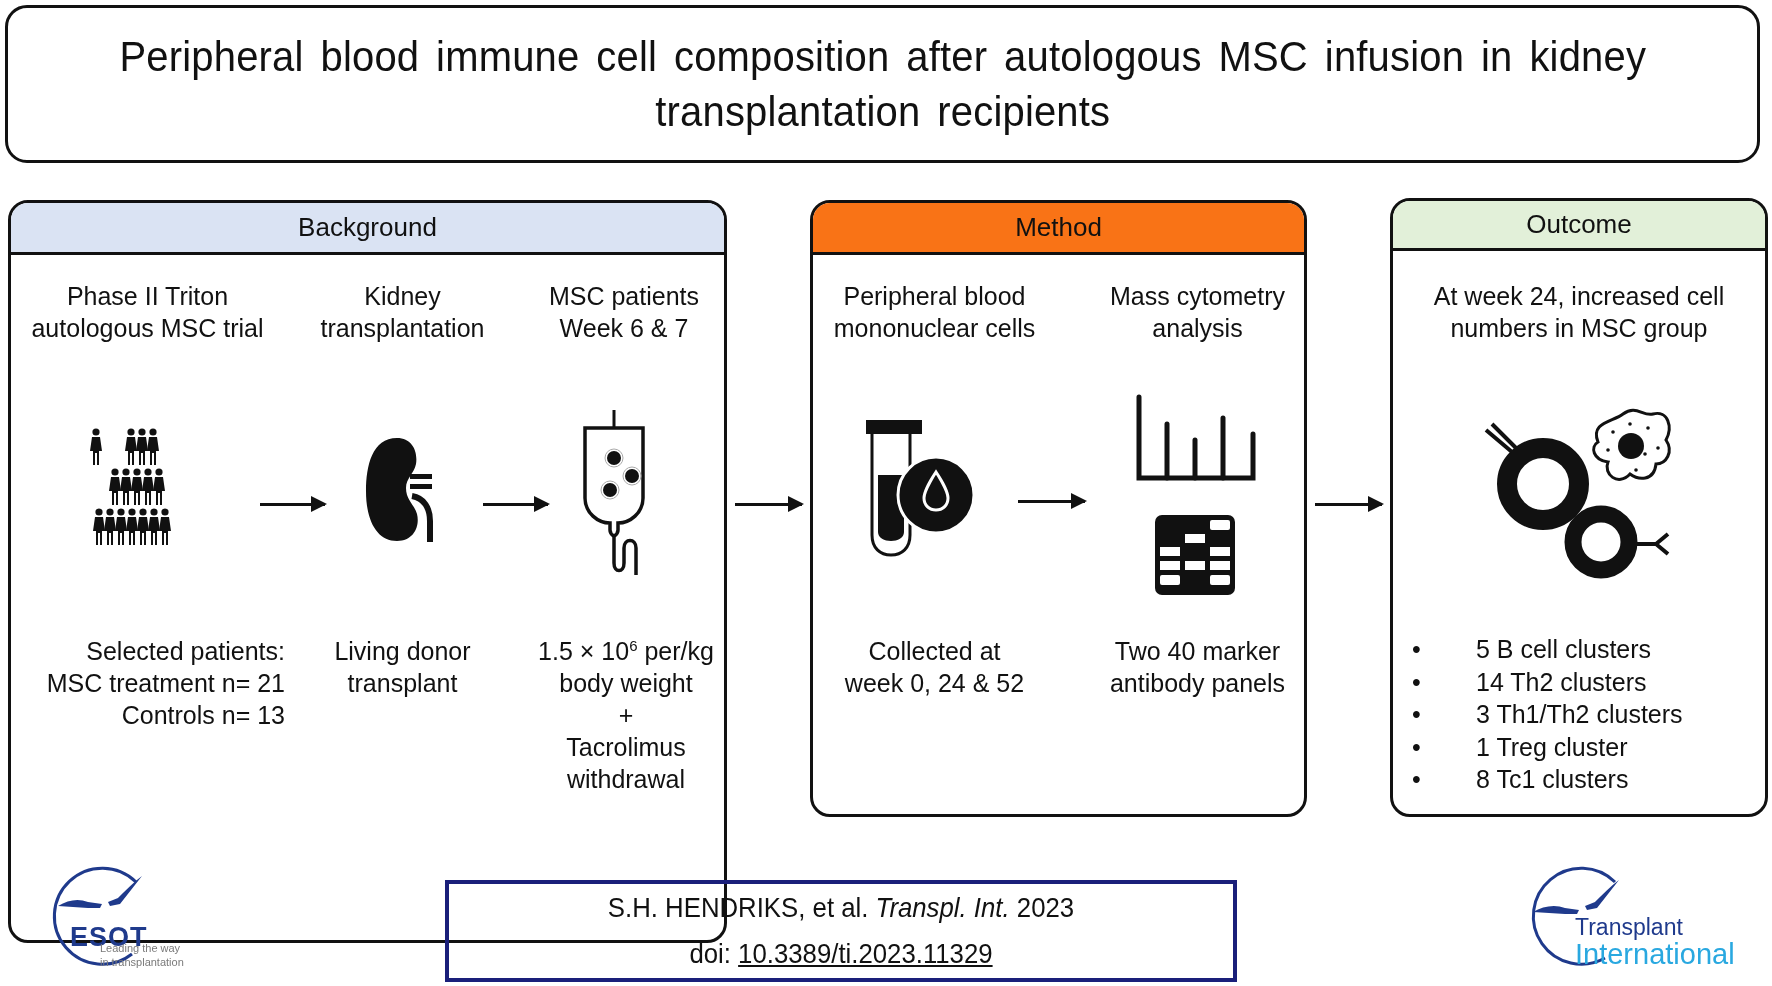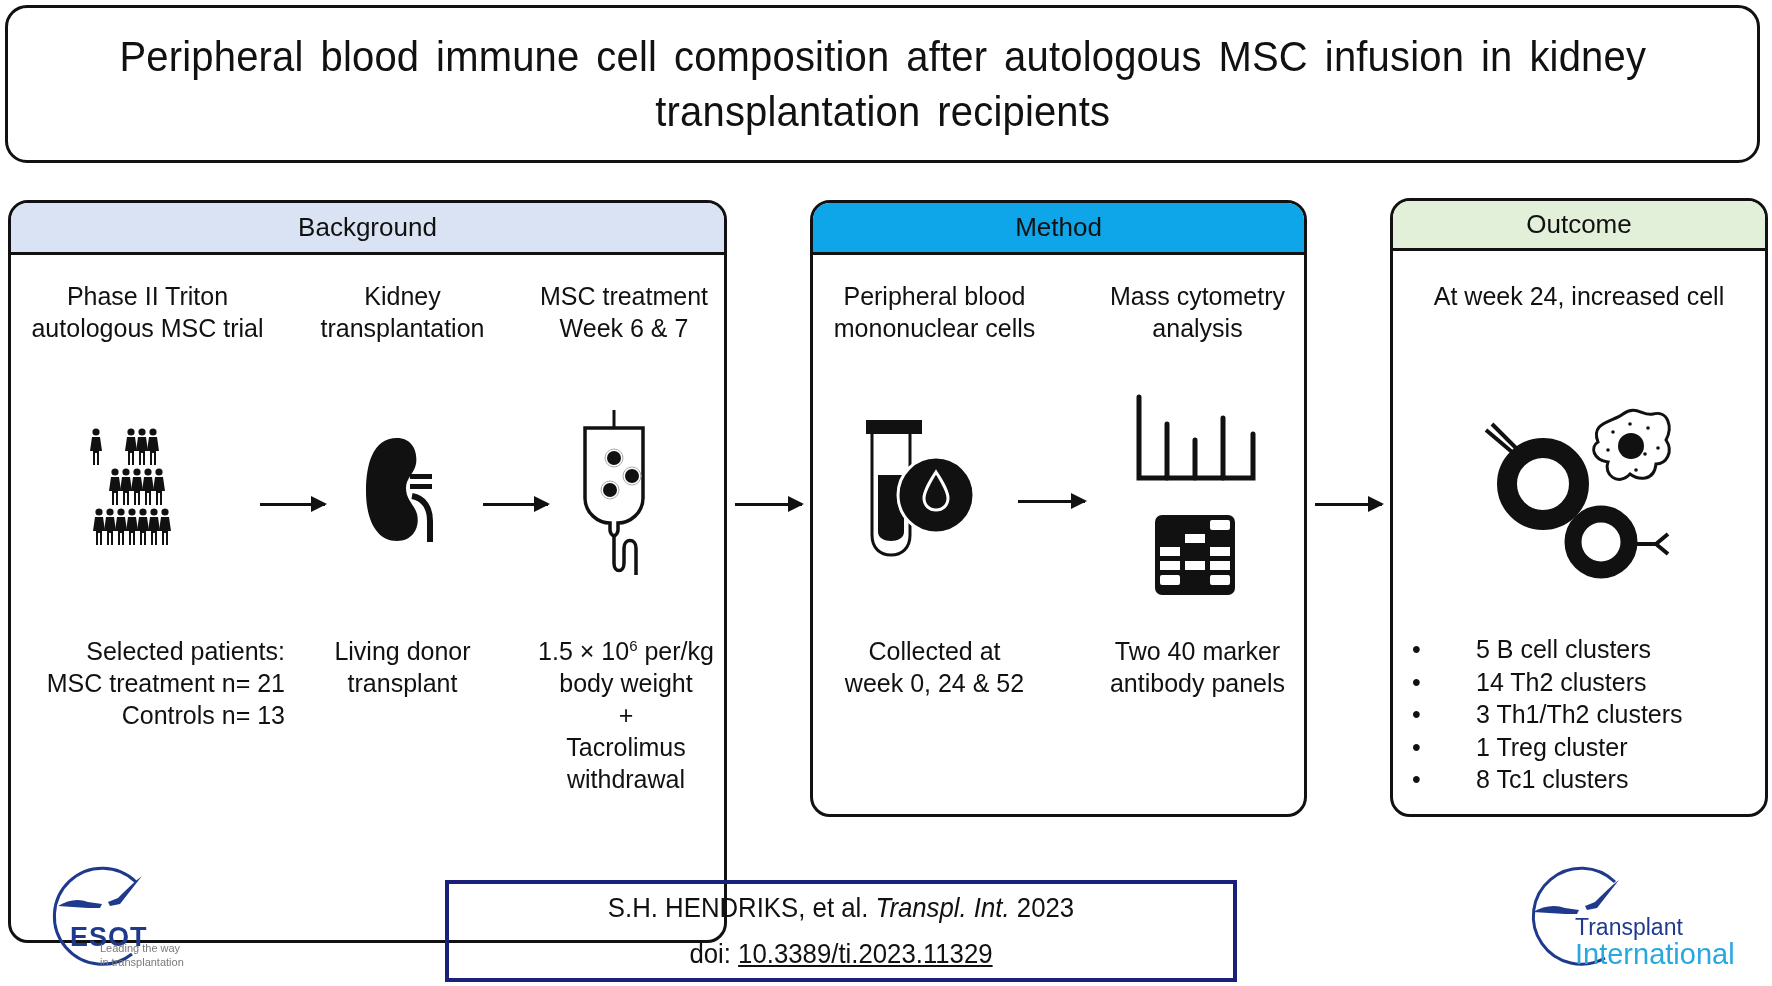--- a/index.html
+++ b/index.html
@@ -92,21 +92,21 @@
   <path d="M50 60 C62 62 68 72 68 85 L68 106" stroke="#111" stroke-width="6" fill="none"></path>
 </svg>
 <div class="col" style="left:295px; top:635px; width:215px;">
   <div>Living donor</div>
   <div>transplant</div>
 </div>
 
 <div class="arrow" style="left:483px; top:503px; width:65px;"></div>
 
 <div class="col" style="left:518px; top:280px; width:212px;">
-  <div>MSC treatment</div>
+  <div>MSC patients</div>
   <div>Week 6 &amp; 7</div>
 </div>
 <svg class="abs" style="left:580px; top:408px;" width="90" height="170" viewBox="0 0 90 170">
   <line x1="34" y1="2" x2="34" y2="20" stroke="#111" stroke-width="3"></line>
   <path d="M5 20 H63 V90 C63 105 50 115 38 115 V122 C38 126 34 128 34 128 C34 128 30 126 30 122 V115 C18 115 5 105 5 90 Z" fill="none" stroke="#111" stroke-width="3.5"></path>
   <path d="M34 128 V155 C34 165 44 165 44 155 V140 C44 130 56 130 56 140 V167" fill="none" stroke="#111" stroke-width="3.5"></path>
   <circle cx="34" cy="50" r="7" fill="#111"></circle>
     <circle cx="34" cy="50" r="9" fill="none" stroke="#aaa" stroke-width="1"></circle>
   <circle cx="52" cy="68" r="7" fill="#111"></circle>
     <circle cx="52" cy="68" r="9" fill="none" stroke="#aaa" stroke-width="1"></circle>
@@ -117,21 +117,21 @@
   <div><span>1.5 × 10</span><sup>6</sup><span> per/kg</span></div>
   <div>body weight</div>
   <div>+</div>
   <div>Tacrolimus</div>
   <div>withdrawal</div>
 </div>
 
 <div class="arrow" style="left:735px; top:503px; width:67px;"></div>
 
 <div class="abs panel" style="left:810px; top:200px; width:497px; height:617px;">
-  <div class="panel-header" style="background:#0ea5e9;justify-content:center;">
+  <div class="panel-header" style="background:#f97316;justify-content:center;">
     <span>Method</span>
   </div>
 </div>
 
 <div class="col" style="left:812px; top:280px; width:245px;">
   <div>Peripheral blood</div>
   <div>mononuclear cells</div>
 </div>
 <svg class="abs" style="left:866px; top:420px;" width="110" height="140" viewBox="0 0 110 140">
   <rect x="0" y="0" width="56" height="14" fill="#111"></rect>
@@ -180,20 +180,21 @@
 
 <div class="arrow" style="left:1315px; top:503px; width:67px;"></div>
 
 <div class="abs panel" style="left:1390px; top:198px; width:378px; height:619px;">
   <div class="panel-header" style="background:#e2f0d9; height:50px;">
     <span>Outcome</span>
   </div>
 </div>
 <div class="col outcome-col" style="left:1392px; top:280px; width:374px;">
   <div>At week 24, increased cell</div>
+  <div>numbers in MSC group</div>
 </div>
 <svg class="abs" style="left:1478px; top:402px;" width="200" height="180" viewBox="0 0 200 180">
 
   <circle cx="65" cy="82" r="36" fill="none" stroke="#111" stroke-width="20"></circle>
   <path d="M34 50 L8 28 M38 46 L14 22" stroke="#111" stroke-width="4"></path>
 
   <circle cx="123" cy="140" r="28" fill="none" stroke="#111" stroke-width="17"></circle>
   <path d="M150 142 L178 142 M178 142 L190 132 M178 142 L190 152" stroke="#111" stroke-width="4" fill="none"></path>
 
   <path d="M120 40 C112 20 135 20 145 12 C158 2 165 15 175 12 C190 8 195 25 188 38 C196 50 188 62 178 62 C176 80 160 78 152 72 C140 85 125 72 130 60 C115 58 112 45 120 40 Z" fill="#fff" stroke="#111" stroke-width="3"></path>

